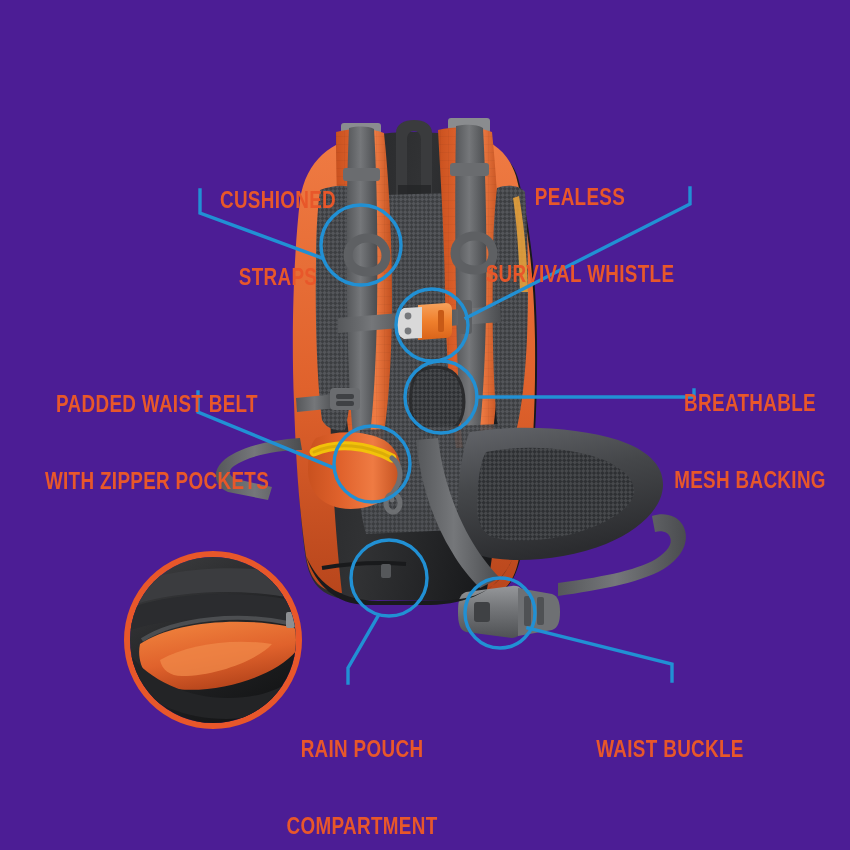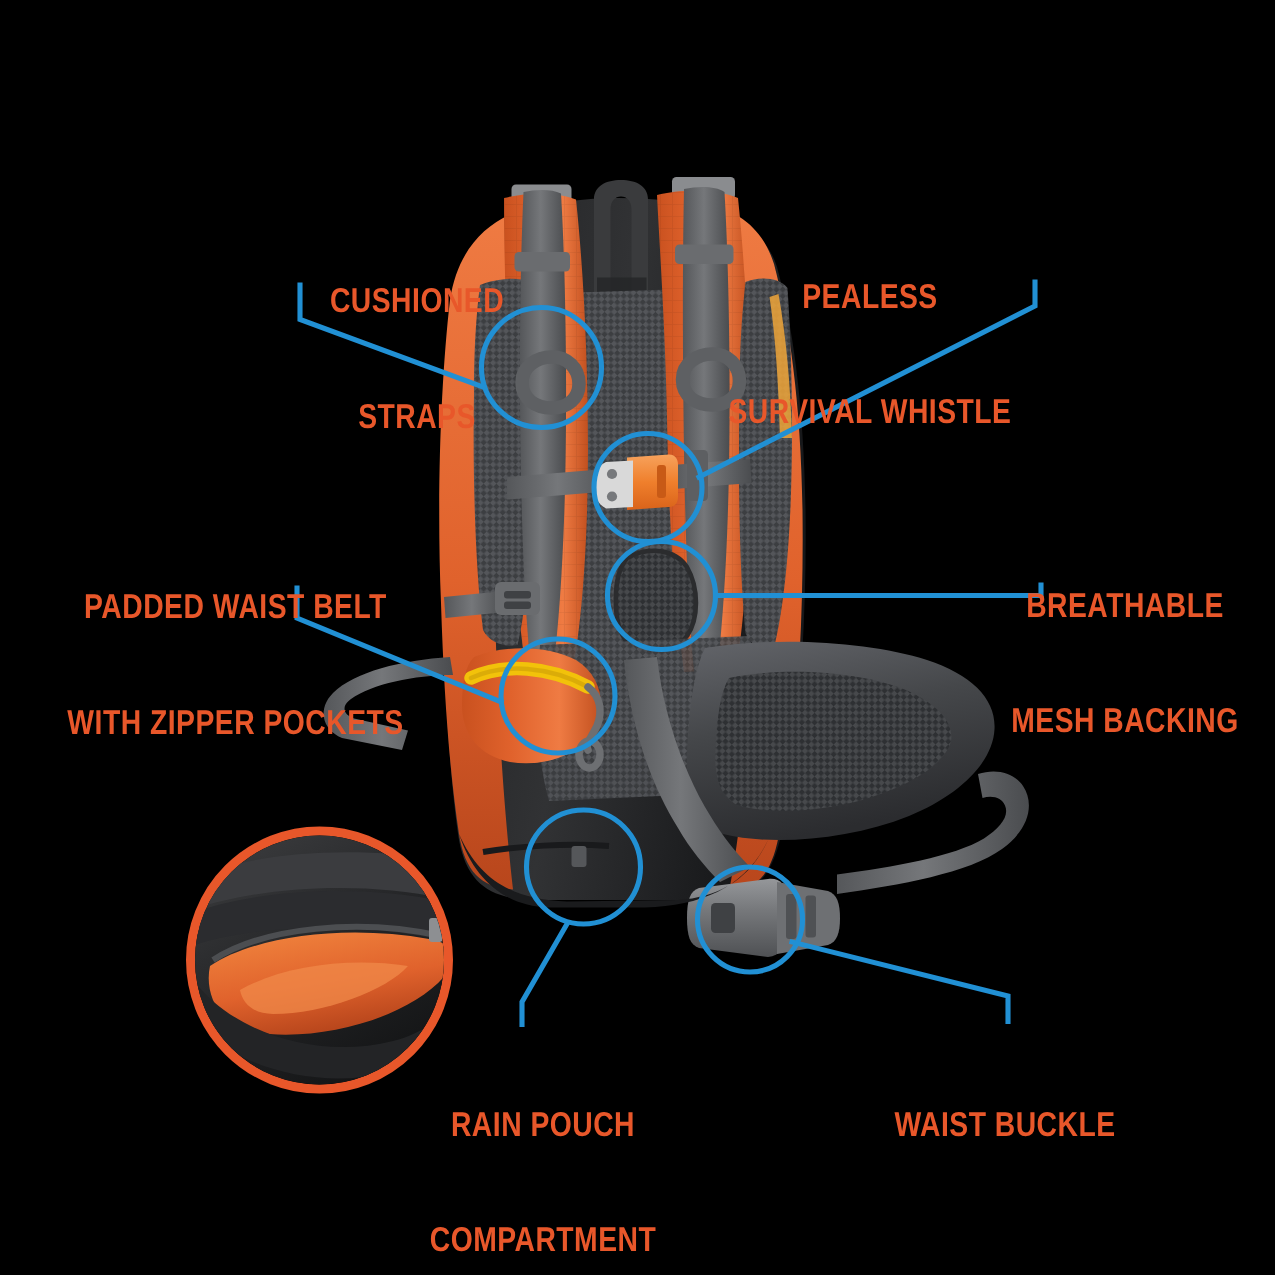--- a/index.html
+++ b/index.html
@@ -4,21 +4,21 @@
 <style>
   html, body {
     margin: 0;
     padding: 0;
     background: #ffffff;
   }
   #infographic {
     position: relative;
     width: 850px;
     height: 850px;
-    background: #000000;
+    background: #4c1d95;
     overflow: hidden;
     font-family: "Liberation Sans", sans-serif;
   }
   #art {
     position: absolute;
     left: 0;
     top: 0;
     width: 850px;
     height: 850px;
   }

